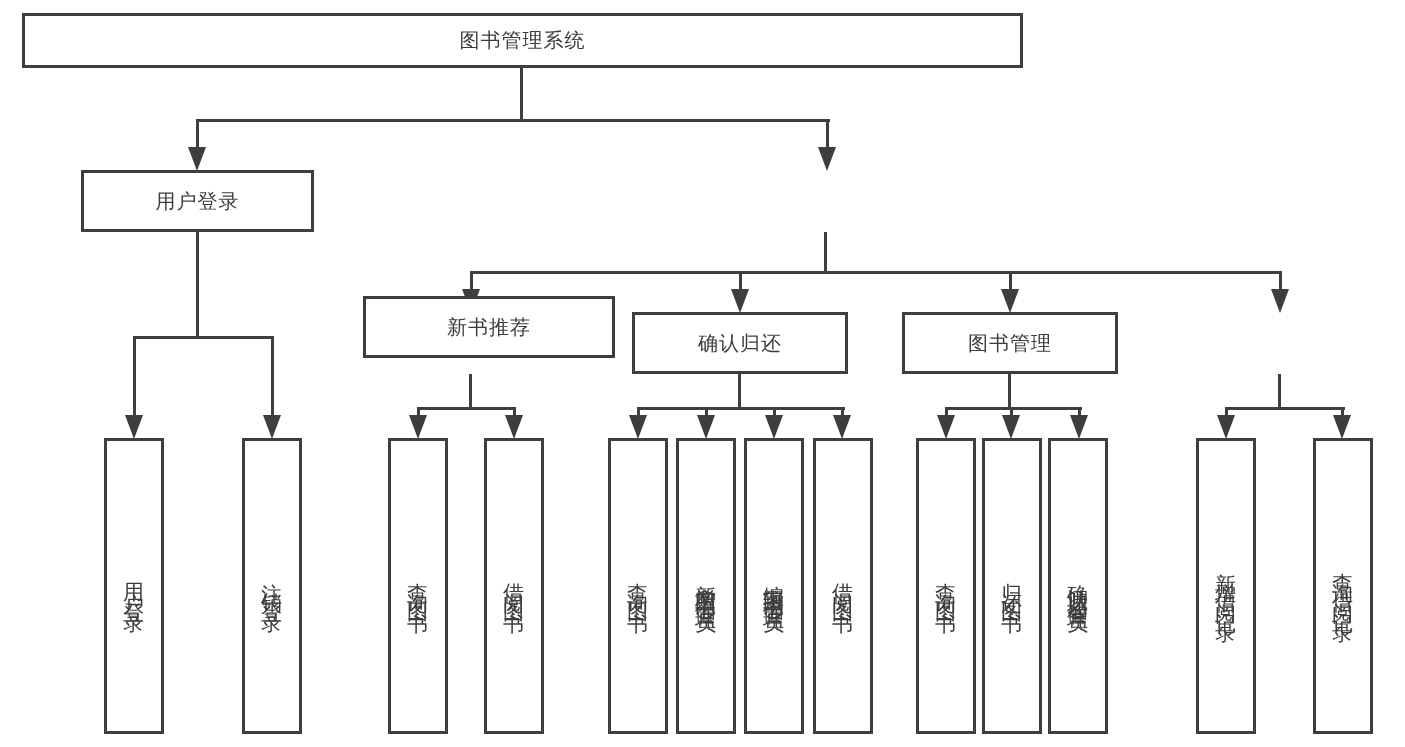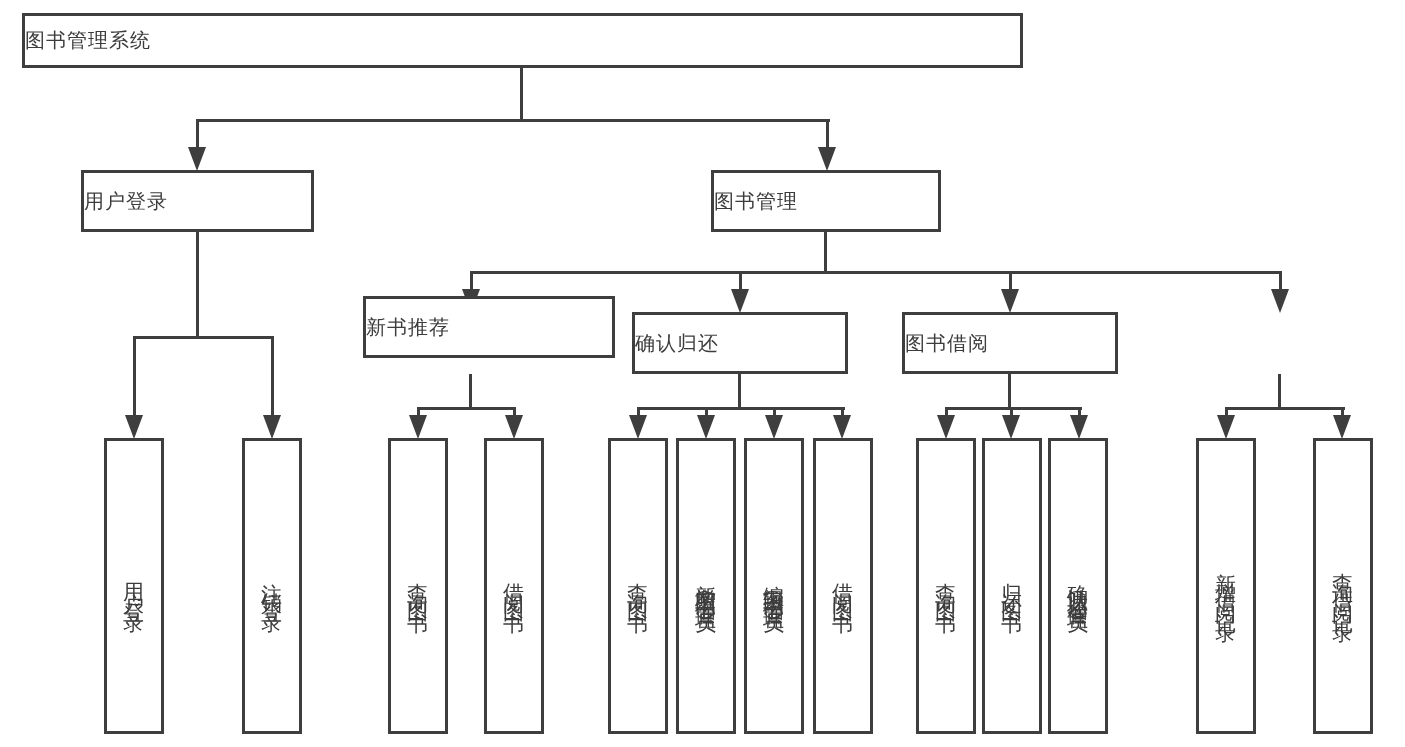--- a/index.html
+++ b/index.html
@@ -12,21 +12,21 @@
     width:1405px;height:747px;
     background:#ffffff;
     font-family:"Liberation Sans", sans-serif;
     color:var(--text);
     overflow:hidden;
   }
   .box{
     position:absolute;
     border:3px solid var(--line);
     background:#ffffff;
-    display:flex;align-items:center;
+    display:flex;align-items:center;justify-content:center;
     box-sizing:border-box;
     font-size:20px;
     letter-spacing:1px;
   }
   .leaf{
     position:absolute;
     border:3px solid var(--line);
     background:#ffffff;
     display:flex;align-items:center;justify-content:center;
     box-sizing:border-box;
@@ -72,23 +72,20 @@
   <div class="vline" style="left:520px;top:68px;height:53px;"></div>
   <div class="hline" style="left:196px;top:119px;width:634px;"></div>
   <div class="vline" style="left:196px;top:119px;height:31px;"></div>
   <div class="arrow" style="left:188px;top:147px;"></div>
   <div class="vline" style="left:826px;top:119px;height:31px;"></div>
   <div class="arrow" style="left:818px;top:147px;"></div>
 
   <div class="box" style="left:81px;top:170px;width:233px;height:62px;">
     <span>用户登录</span>
   </div>
-  <div class="box" style="left:711px;top:170px;width:230px;height:62px;">
-    <span>图书管理</span>
-  </div>
 
   <div class="vline" style="left:196px;top:232px;height:106px;"></div>
   <div class="hline" style="left:133px;top:336px;width:141px;"></div>
   <div class="vline" style="left:133px;top:336px;height:80px;"></div>
   <div class="arrow" style="left:125px;top:415px;"></div>
   <div class="vline" style="left:271px;top:336px;height:80px;"></div>
   <div class="arrow" style="left:263px;top:415px;"></div>
 
   <div class="vline" style="left:824px;top:232px;height:41px;"></div>
   <div class="hline" style="left:470px;top:271px;width:812px;"></div>
@@ -101,21 +98,21 @@
   <div class="vline" style="left:1279px;top:271px;height:19px;"></div>
   <div class="arrow" style="left:1271px;top:289px;"></div>
 
   <div class="box" style="left:363px;top:296px;width:252px;height:62px;">
     <span>新书推荐</span>
   </div>
   <div class="box" style="left:632px;top:312px;width:216px;height:62px;">
     <span>确认归还</span>
   </div>
   <div class="box" style="left:902px;top:312px;width:216px;height:62px;">
-    <span>图书借阅</span>
+    <span>图书管理</span>
   </div>
 
   <div class="vline" style="left:469px;top:374px;height:35px;"></div>
   <div class="hline" style="left:417px;top:407px;width:99px;"></div>
   <div class="vline" style="left:417px;top:407px;height:11px;"></div>
   <div class="arrow" style="left:409px;top:415px;"></div>
   <div class="vline" style="left:513px;top:407px;height:11px;"></div>
   <div class="arrow" style="left:505px;top:415px;"></div>
 
   <div class="vline" style="left:738px;top:374px;height:35px;"></div>

